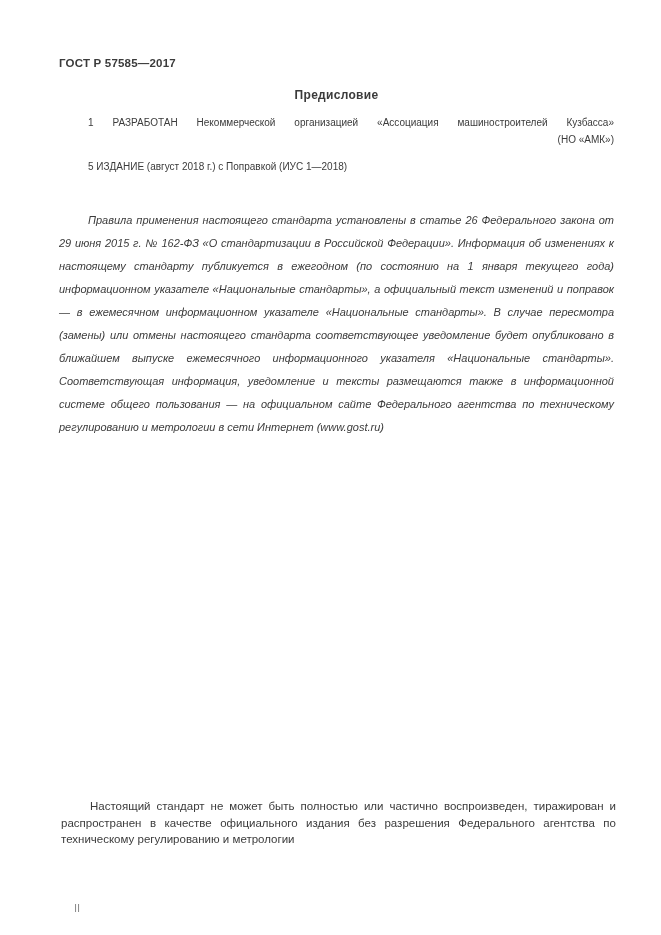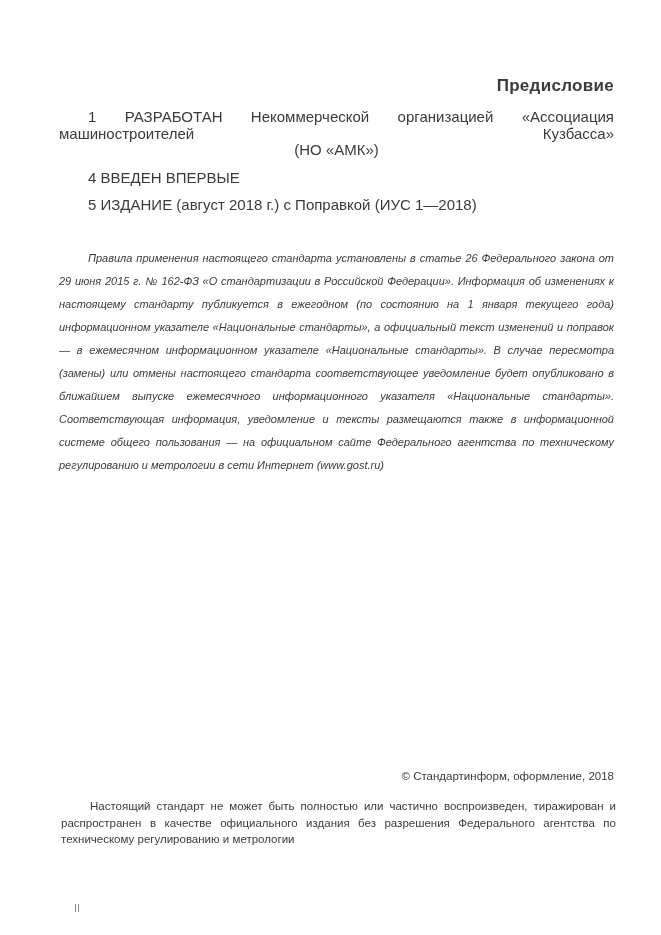--- a/index.html
+++ b/index.html
@@ -23,49 +23,49 @@
     top: 57px;
     width: 555px;
   }
   .doc-code {
     font-size: 11.5px;
     font-weight: bold;
     letter-spacing: 0.2px;
   }
   .title {
     margin: 19px 0 0 0;
-    font-size: 17px;
+    font-size: 12px;
     font-weight: bold;
-    text-align: right;
+    text-align: center;
     letter-spacing: 0.3px;
   }
   .foreword {
     margin-top: 2px;
   }
   .fw-item {
     margin: 11px 0 0 0;
-    font-size: 15px;
+    font-size: 10px;
     line-height: 16.5px;
     text-align: justify;
     text-indent: 29px;
   }
   .fw-item.first {
     margin-top: 13px;
     text-indent: 0;
   }
   .jline {
     display: block;
     text-align: justify;
     text-align-last: justify;
     text-indent: 29px;
   }
   .cline {
     display: block;
     text-indent: 0;
-    text-align: center;
+    text-align: right;
   }
   .legal-notice {
     margin: 33px 0 0 0;
     font-size: 11px;
     font-style: italic;
     line-height: 23px;
     text-align: justify;
     text-indent: 29px;
   }
   .copyright {
@@ -96,34 +96,33 @@
     font-size: 11px;
     color: #8d8d8d;
   }
 </style>
 </head>
 <body>
 
 <div class="page">
   <div class="content">
 
+    <div class="doc-code">ГОСТ Р 57585—2017</div>
 
     <h1 class="title">Предисловие</h1>
 
     <section class="foreword">
       <p class="fw-item first">
         <span class="jline">1 РАЗРАБОТАН Некоммерческой организацией «Ассоциация машиностроителей Кузбасса»</span>
         <span class="cline">(НО «АМК»)</span>
       </p>
-      <p class="fw-item">4 ВВЕДЕН ВПЕРВЫЕ</p>
       <p class="fw-item">5 ИЗДАНИЕ (август 2018 г.) с Поправкой (ИУС 1—2018)</p>
     </section>
 
     <p class="legal-notice">Правила применения настоящего стандарта установлены в статье 26 Федерального закона от 29 июня 2015 г. № 162-ФЗ «О стандартизации в Российской Федерации». Информация об изменениях к настоящему стандарту публикуется в ежегодном (по состоянию на 1 января текущего года) информационном указателе «Национальные стандарты», а официальный текст изменений и поправок — в ежемесячном информационном указателе «Национальные стандарты». В случае пересмотра (замены) или отмены настоящего стандарта соответствующее уведомление будет опубликовано в ближайшем выпуске ежемесячного информационного указателя «Национальные стандарты». Соответствующая информация, уведомление и тексты размещаются также в информационной системе общего пользования — на официальном сайте Федерального агентства по техническому регулированию и метрологии в сети Интернет (www.gost.ru)</p>
 
   </div>
 
-  <p class="copyright">© Стандартинформ, оформление, 2018</p>
 
   <p class="repro-notice">Настоящий стандарт не может быть полностью или частично воспроизведен, тиражирован и распространен в качестве официального издания без разрешения Федерального агентства по техническому регулированию и метрологии</p>
 
   <p class="page-num">II</p>
 </div>
 
 </body></html>

